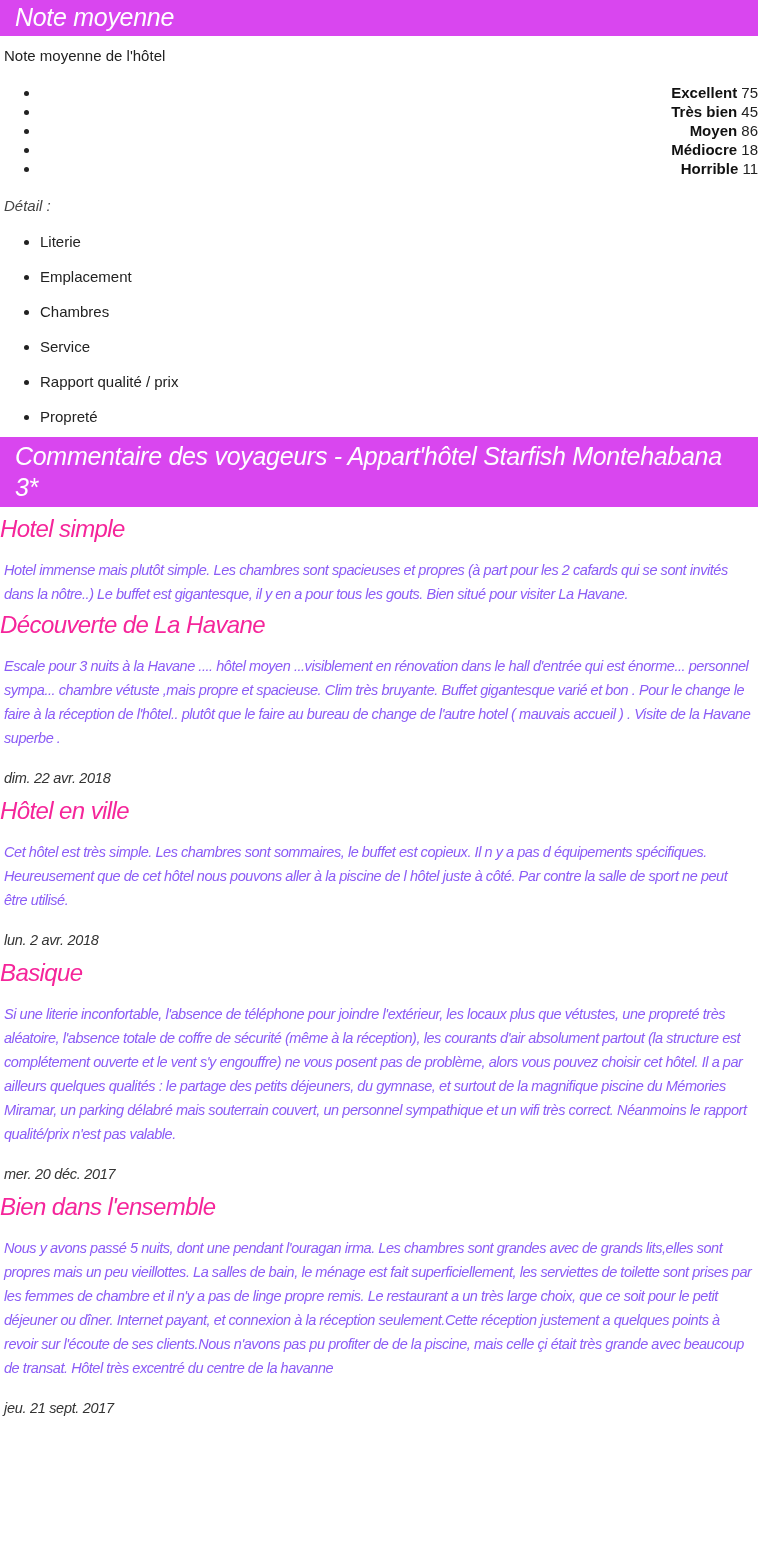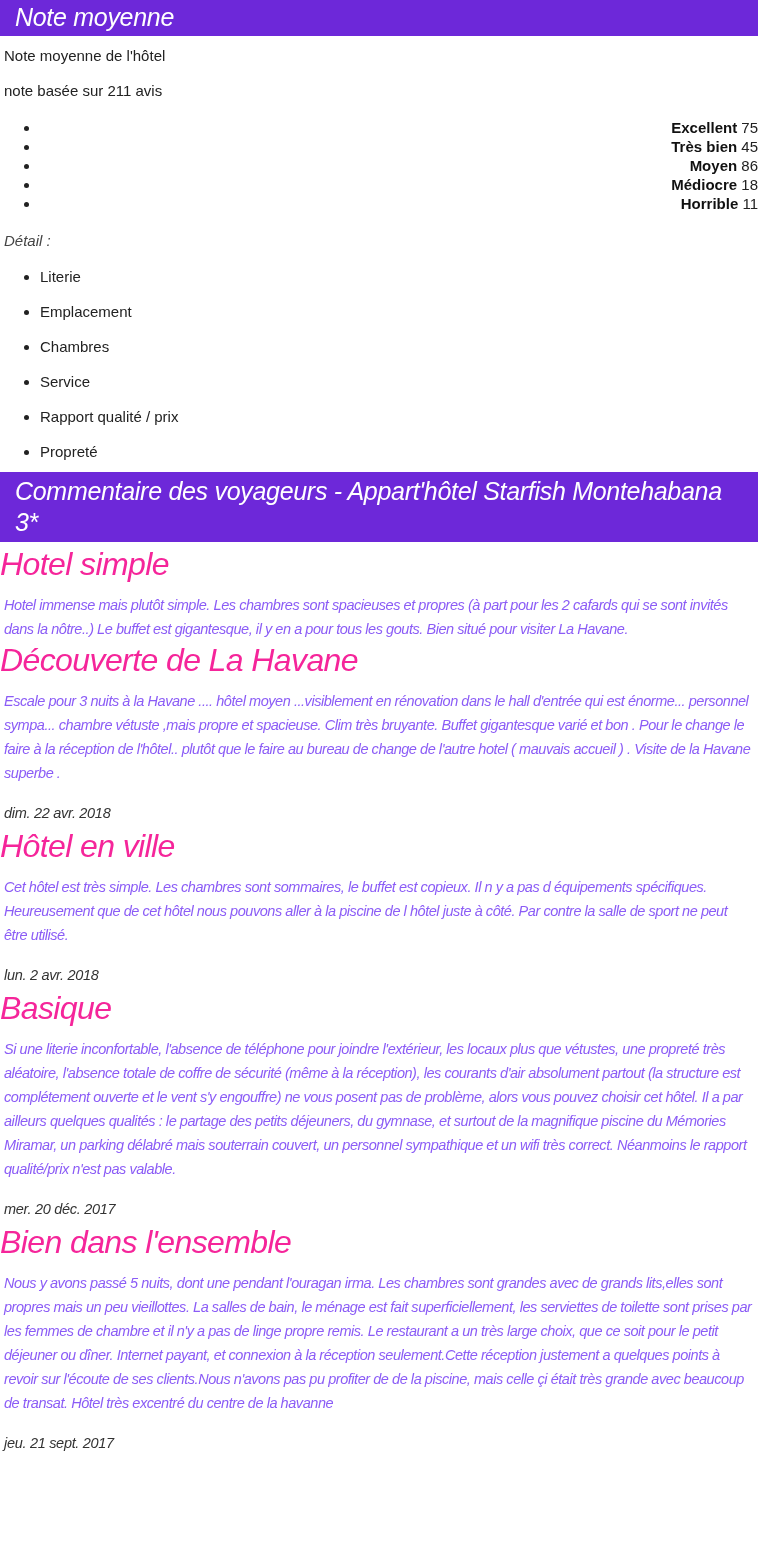--- a/index.html
+++ b/index.html
@@ -3,21 +3,21 @@
   <meta charset="utf-8">
   <style>
     html, body { margin: 0; padding: 0; background: #ffffff; }
     body {
       width: 758px;
       font-family: "Liberation Sans", sans-serif;
       color: #222222;
       font-size: 15px;
     }
     .section-header {
-      background: #6d28d9;
+      background: #d946ef;
       color: #ffffff;
       font-style: italic;
       font-size: 25px;
       line-height: 31px;
       padding: 3px 15px;
       margin: 0;
       font-weight: normal;
       letter-spacing: -0.3px;
     }
     .section-header.first { height: 31px; padding-top: 2px; padding-bottom: 3px; }
@@ -33,21 +33,21 @@
     ul.scores li b { font-weight: bold; color: #111111; }
     ul.details { margin-top: 16px; }
     ul.details li { line-height: 19px; margin-bottom: 16px; }
     ul.details li:last-child { margin-bottom: 0; }
     .detail-label { margin-top: 18px; }
 
     .review { }
     .review-title {
       color: #f5259a;
       font-style: italic;
-      font-size: 32px;
+      font-size: 24px;
       line-height: 30px;
       margin: 0;
       font-weight: normal;
       letter-spacing: -0.6px;
     }
     .review-text {
       font-style: italic;
       color: #8b5cf6;
       font-size: 14.5px;
       line-height: 24px;
@@ -64,21 +64,20 @@
       letter-spacing: -0.3px;
     }
     .reviews { padding-top: 7px; }
   </style>
 </head>
 <body>
 
 <section>
   <h2 class="section-header first">Note moyenne</h2>
   <p class="p-line rating-subtitle">Note moyenne de l'hôtel</p>
-  <p class="p-line rating-count">note basée sur 211 avis</p>
   <ul class="scores">
     <li><b>Excellent</b> <span>75</span></li>
     <li><b>Très bien</b> <span>45</span></li>
     <li><b>Moyen</b> <span>86</span></li>
     <li><b>Médiocre</b> <span>18</span></li>
     <li><b>Horrible</b> <span>11</span></li>
   </ul>
   <p class="p-line label-italic detail-label">Détail :</p>
   <ul class="details">
     <li>Literie</li>

